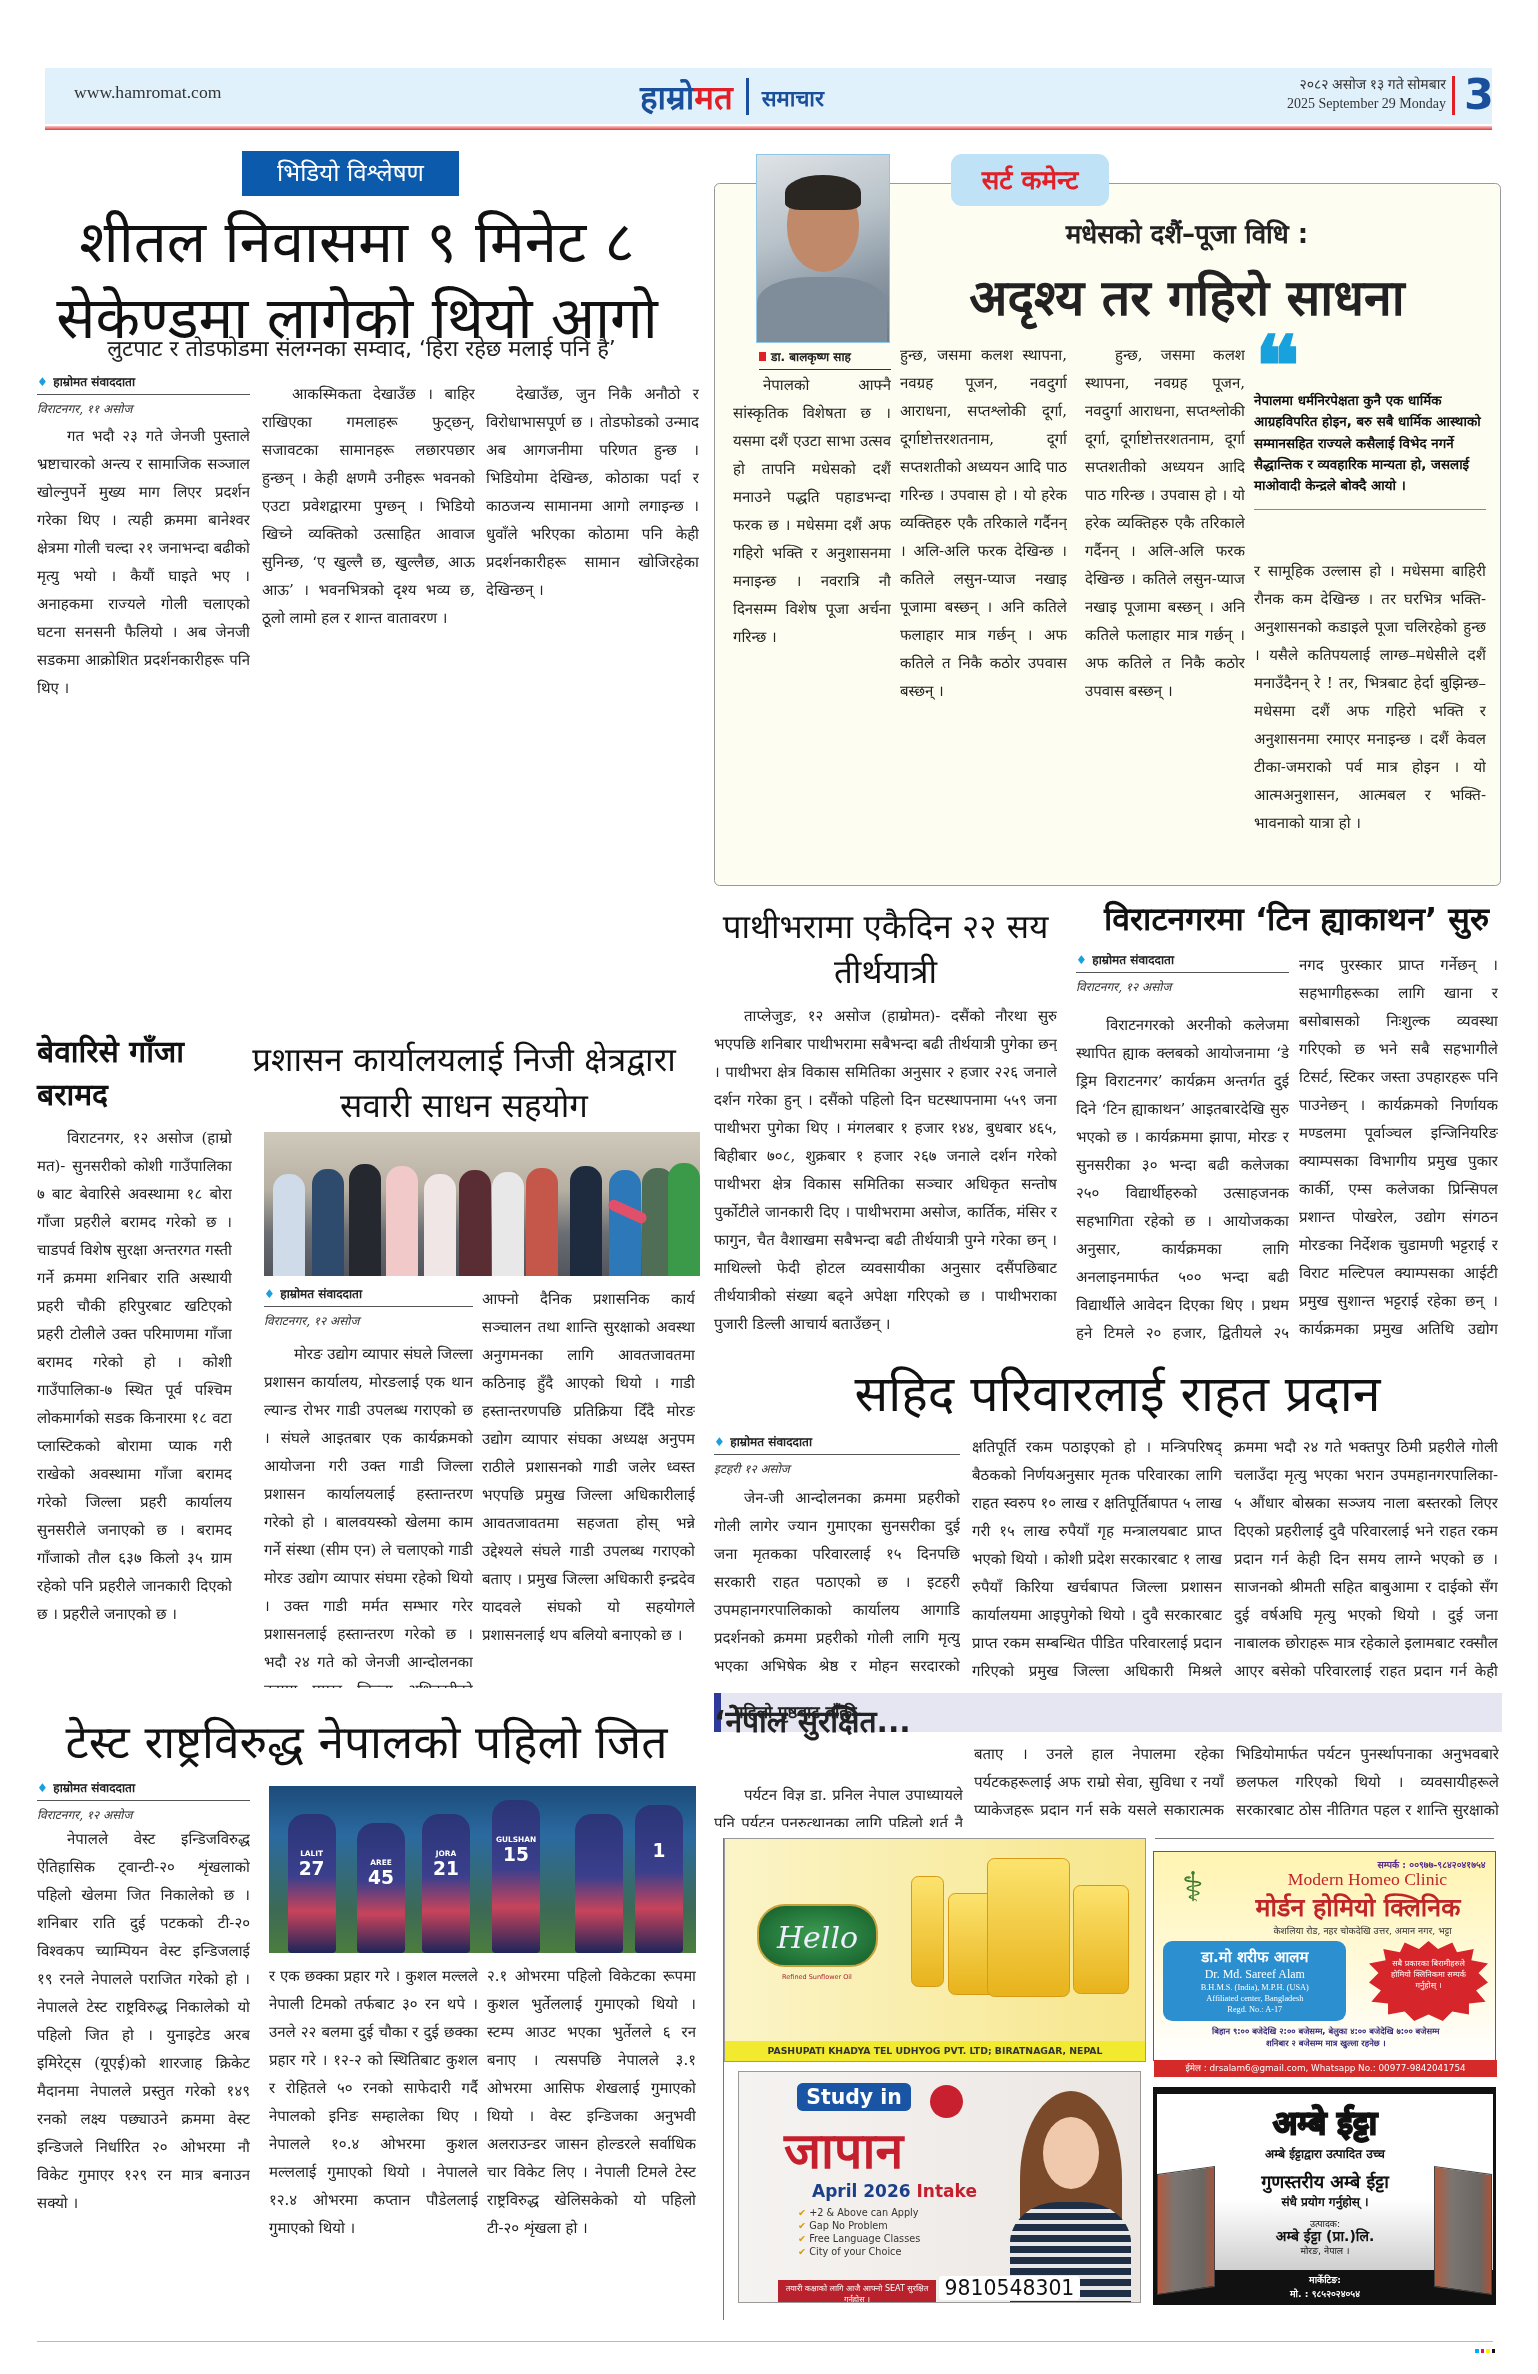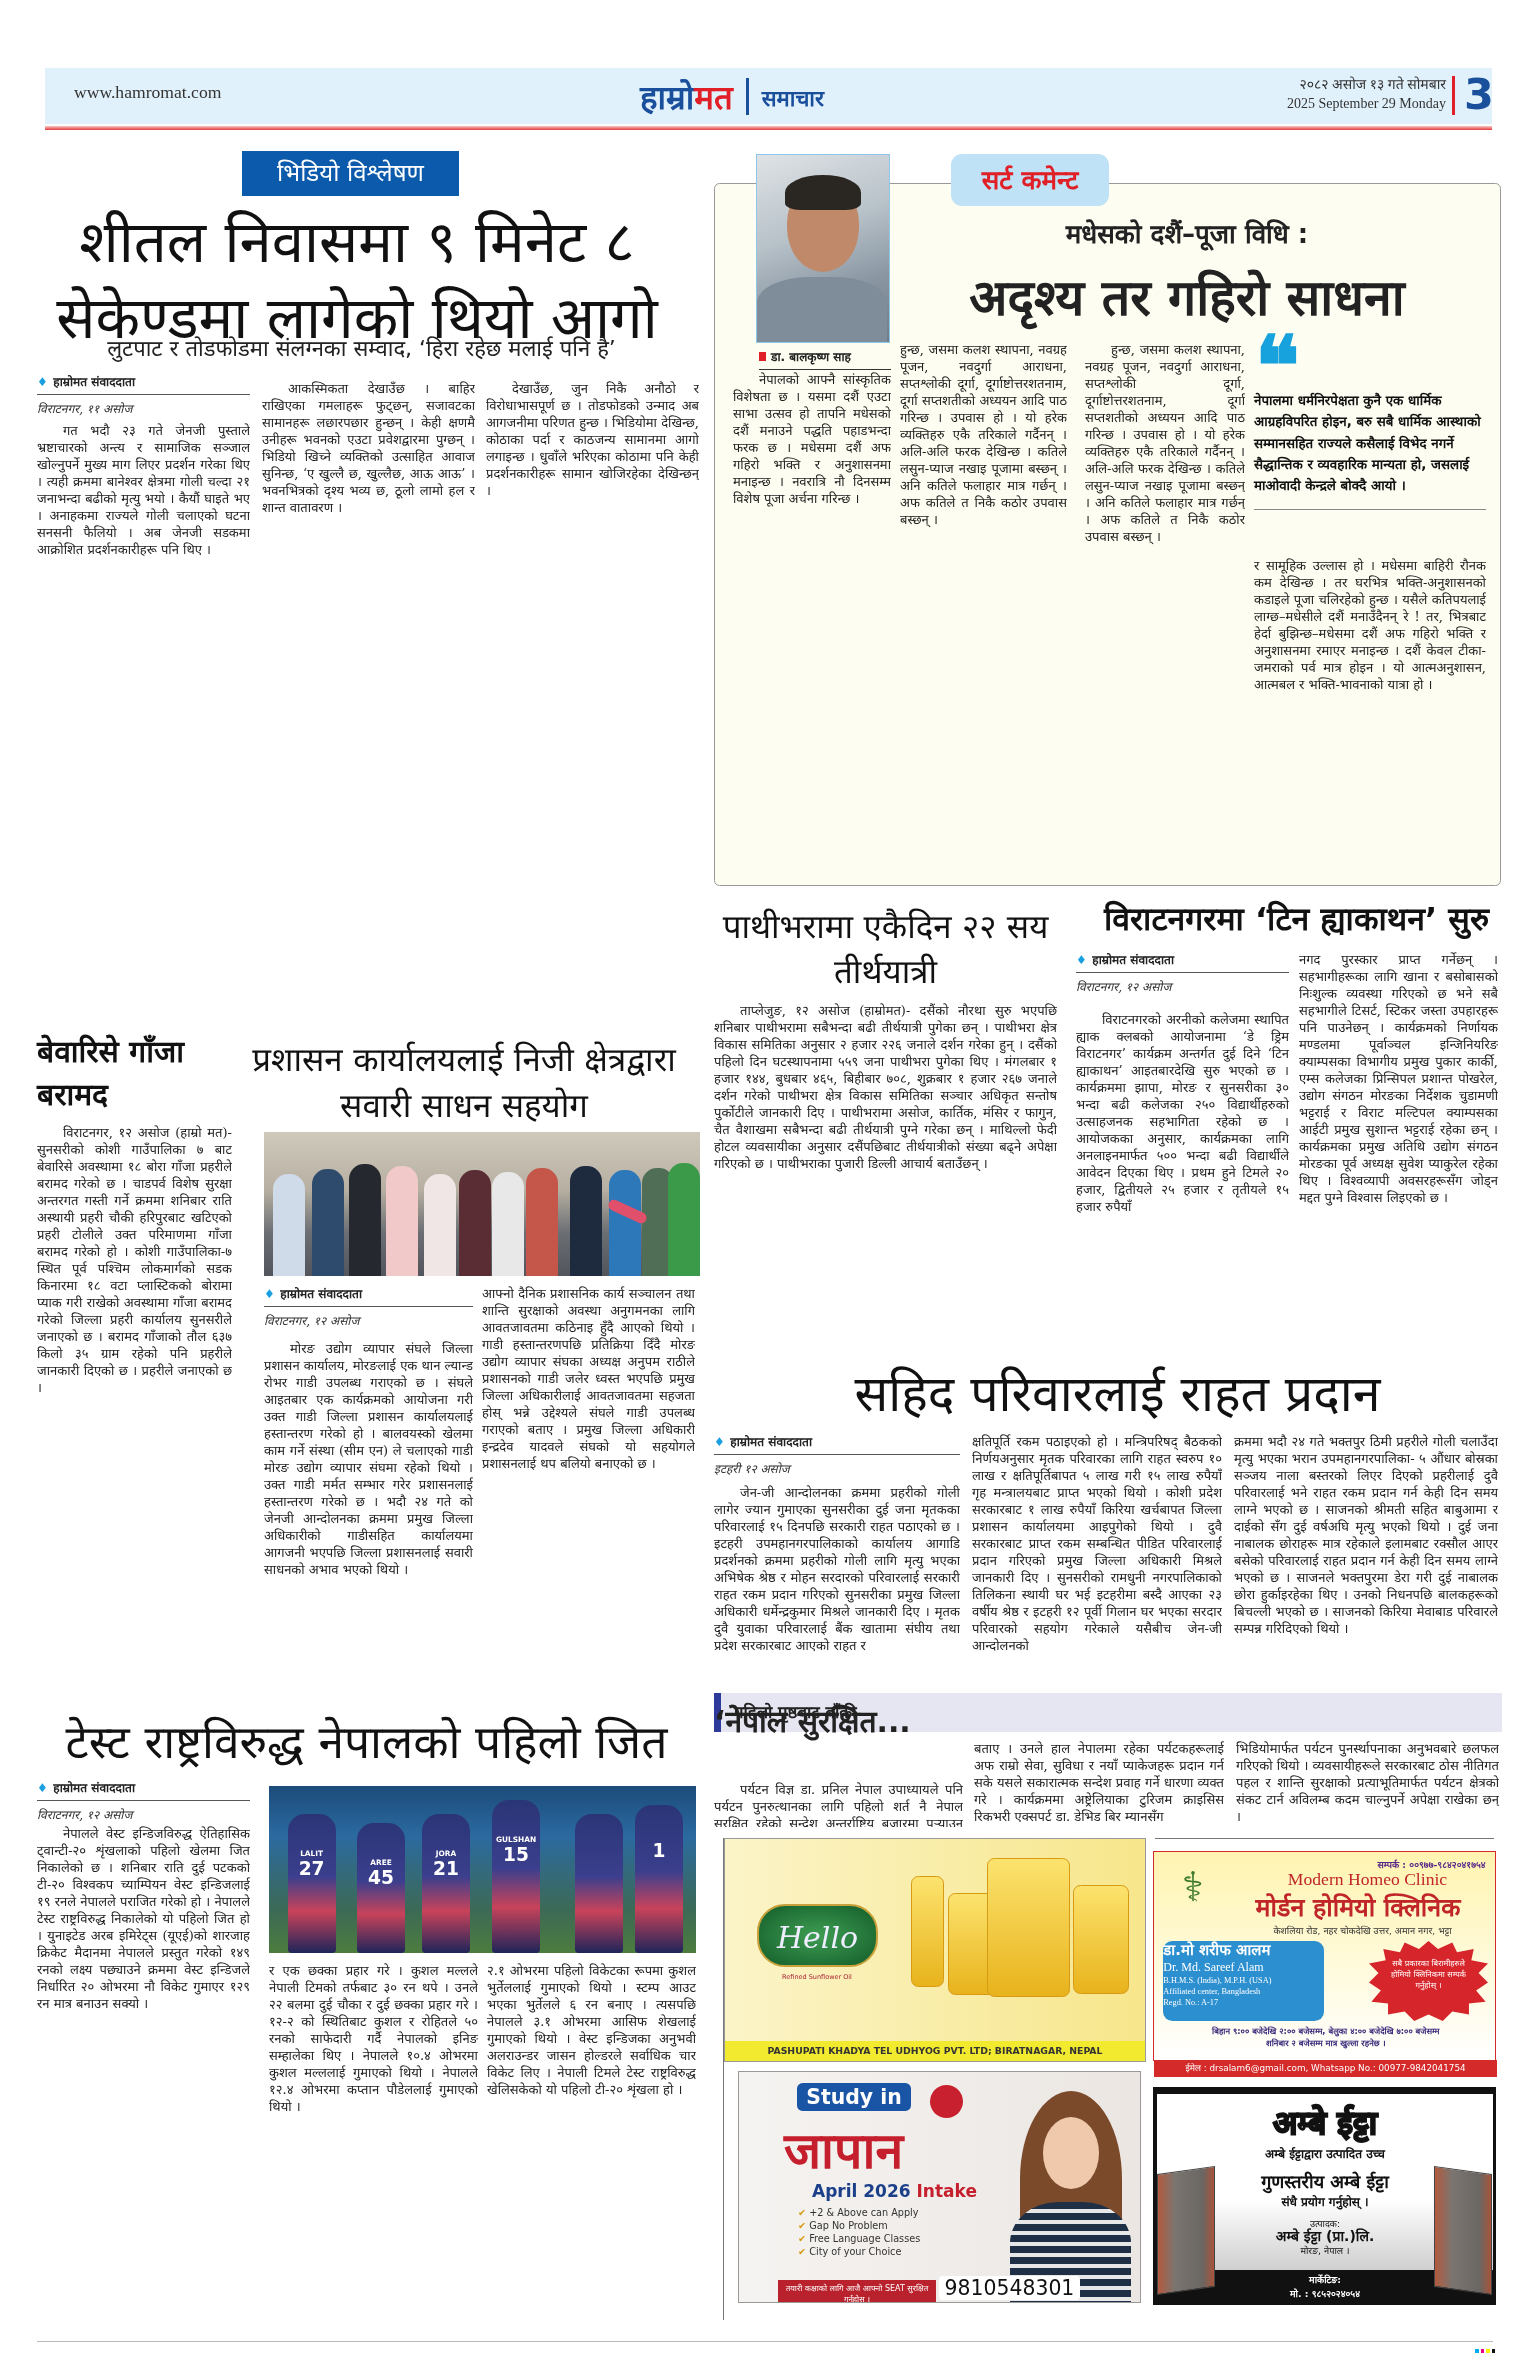--- a/index.html
+++ b/index.html
@@ -17,21 +17,21 @@
   .pagebar { left: 1452px; top: 76px; width: 2.8px; height: 39px; background: #e01f26; }
   .pagenum { left: 1464px; top: 69px; color: #1a4f9c; font-size: 43px; font-weight: bold; font-family: "DejaVu Sans", sans-serif; }
 
   .kicker { left: 242px; top: 151px; width: 217px; height: 45px; background: #0b5aab; color: #fff; font-family: "DejaVu Sans", sans-serif; font-size: 24px; text-align: center; line-height: 45px; }
   .headline-xl { font-family: "DejaVu Sans", sans-serif; color: #111; text-align: center; }
   .h1 { left: 37px; top: 204px; width: 640px; font-size: 58px; line-height: 76px; font-weight: 500; }
   .sub1 { left: 37px; top: 332px; width: 649px; font-size: 22px; text-align: center; font-family: "DejaVu Sans", sans-serif; }
   .byline { font-family: "DejaVu Sans", sans-serif; font-size: 12px; font-weight: bold; color: #222; border-bottom: 1.9px solid #555; padding-bottom: 3.7px; }
   .byline .dia { color: #1aa0e0; margin-right: 5.6px; }
   .dateline { font-style: italic; font-size: 12px; color: #333; margin-top: 5.6px; }
-  .col { font-size: 13px; line-height: 17px; text-align: justify; color: #222; overflow: hidden; }
+  .col { font-size: 15px; line-height: 28px; text-align: justify; color: #222; overflow: hidden; }
   .col p { text-indent: 2em; }
 
   
   .op-box { left: 714px; top: 183px; width: 787px; height: 703px; background: #fdfdf1; border: 1.4px solid #999; border-radius: 5.6px; }
   .op-photo { left: 756px; top: 154px; width: 134px; height: 189px; background: linear-gradient(160deg,#dfe3e6 0%,#b8c2c9 40%,#8b98a4 70%,#6f7c88 100%); border: 1.9px solid #8fc7e8; }
   .op-photo .face { position: absolute; left: 30px; top: 28px; width: 72px; height: 89px; border-radius: 45% 45% 50% 50%; background: #c08a6a; }
   .op-photo .hair { position: absolute; left: 28px; top: 20.4px; width: 76px; height: 35px; border-radius: 50% 50% 20% 20%; background: #2a2622; }
   .op-photo .shirt { position: absolute; left: 0; bottom: 0; width: 130px; height: 65px; border-radius: 40% 40% 0 0; background: #7f8d9a; }
   .op-author { left: 759px; top: 348px; width: 132px; font-family: "DejaVu Sans", sans-serif; font-size: 12px; font-weight: bold; border-bottom: 1.9px solid #333; padding-bottom: 3.7px; }
   .op-author .sq { display: inline-block; width: 7.4px; height: 9.3px; background: #e01f26; margin-right: 4.6px; }
@@ -82,21 +82,21 @@
   .ad-japan .girl .hair { position: absolute; left: 18.6px; top: 0; width: 102px; height: 176px; background: #7a4a2b; border-radius: 50% 50% 20% 20%; }
   .ad-japan .girl .face { position: absolute; left: 42px; top: 26px; width: 56px; height: 72px; background: #f0c9ad; border-radius: 50%; }
   .ad-japan .girl .top { position: absolute; left: 9.3px; top: 111px; width: 121px; height: 102px; background: repeating-linear-gradient(180deg,#1f2f45 0 7.4px,#e7e7e7 7.4px 11px); border-radius: 40% 40% 0 0; }
 
   .ad-homeo { left: 1153px; top: 1851px; width: 343px; height: 210px; border: 1.9px solid #d42a2a; background: linear-gradient(#fff4b0,#fff); }
   .ad-homeo .contact { position: absolute; right: 9.3px; top: 5.6px; font-size: 9.3px; font-weight: bold; color: #5a2a8a; font-family: "DejaVu Sans", sans-serif; }
   .ad-homeo .en { position: absolute; left: 93px; top: 16.7px; width: 241px; text-align: center; color: #c0252a; font-family: "Liberation Serif", serif; font-size: 17.6px; }
   .ad-homeo .np { position: absolute; left: 65px; top: 37px; width: 278px; text-align: center; color: #c0252a; font-family: "DejaVu Sans", sans-serif; font-weight: bold; font-size: 25px; }
   .ad-homeo .addr { position: absolute; left: 74px; top: 72px; width: 269px; text-align: center; font-size: 9.3px; color: #333; }
   .ad-homeo .caduceus { position: absolute; left: 20.4px; top: 11px; width: 37px; height: 59px; color: #3d7a2e; font-size: 41px; text-align: center; }
-  .ad-homeo .doc { position: absolute; left: 9.3px; top: 89px; width: 161px; height: 80px; background: #2c8fd0; border-radius: 9.3px; color: #fff; font-family: "Liberation Serif", serif; font-size: 8.3px; line-height: 11px; padding-top: 0; }
+  .ad-homeo .doc { position: absolute; left: 9.3px; top: 89px; width: 183px; height: 80px; background: #2c8fd0; border-radius: 9.3px; color: #fff; text-align: center; font-family: "Liberation Serif", serif; font-size: 8.3px; line-height: 11px; padding-top: 7px; }
   .ad-homeo .doc .dn { font-family: "DejaVu Sans", sans-serif; font-weight: bold; font-size: 15px; line-height: 18.6px; }
   .ad-homeo .doc .de { font-size: 12px; line-height: 15px; }
   .ad-homeo .burst { position: absolute; left: 215px; top: 89px; width: 119px; height: 80px; background: #d7262b; clip-path: polygon(50% 0%,58% 10%,70% 2%,74% 14%,88% 10%,86% 24%,100% 28%,92% 40%,100% 52%,90% 62%,98% 76%,84% 78%,84% 92%,70% 88%,62% 100%,50% 92%,38% 100%,30% 88%,16% 92%,16% 78%,2% 76%,10% 62%,0% 52%,8% 40%,0% 28%,14% 24%,12% 10%,26% 14%,30% 2%,42% 10%); color: #fff; font-family: "DejaVu Sans", sans-serif; font-size: 8px; text-align: center; padding: 16.7px 18.6px 0; line-height: 11px; }
   .ad-homeo .hours { position: absolute; left: 9.3px; top: 173px; width: 325px; text-align: center; color: #3a2a7a; font-family: "DejaVu Sans", sans-serif; font-weight: bold; font-size: 8.3px; line-height: 12px; }
   .ad-homeo .mail { position: absolute; left: 0; bottom: -16.7px; width: 343px; height: 16.7px; background: #d42a2a; color: #fff; font-family: "DejaVu Sans", sans-serif; font-size: 8.8px; text-align: center; line-height: 16.7px; }
 
   .ad-brick { left: 1153px; top: 2087px; width: 343px; height: 218px; background: #111; }
   .ad-brick .inner { position: absolute; left: 3.7px; top: 7.4px; width: 336px; height: 176px; background: linear-gradient(#fff 60%,#cfcfcf); }
   .ad-brick .brand { position: absolute; left: 56px; top: 13px; width: 232px; text-align: center; font-family: "DejaVu Sans", sans-serif; font-weight: bold; font-size: 32px; color: #fff; -webkit-text-stroke: 1.9px #111; }
   .ad-brick .l1 { position: absolute; left: 56px; top: 58px; width: 232px; text-align: center; font-family: "DejaVu Sans", sans-serif; font-weight: bold; font-size: 12px; color: #111; }

